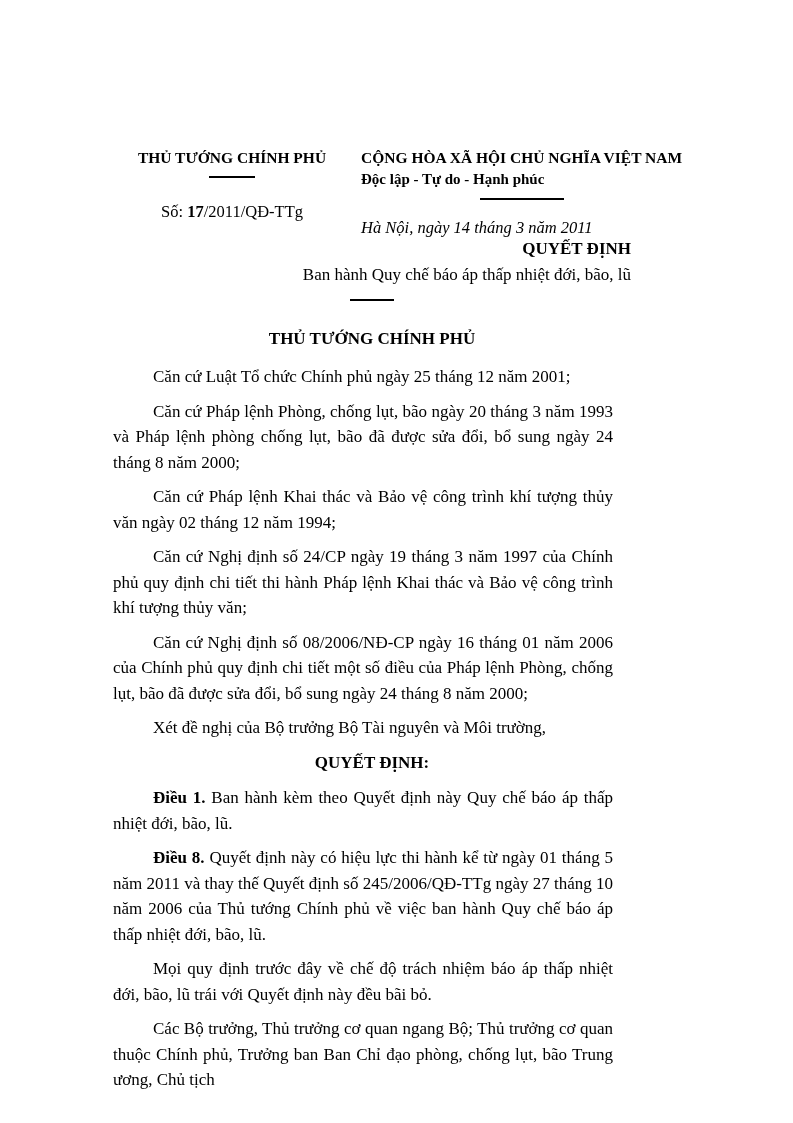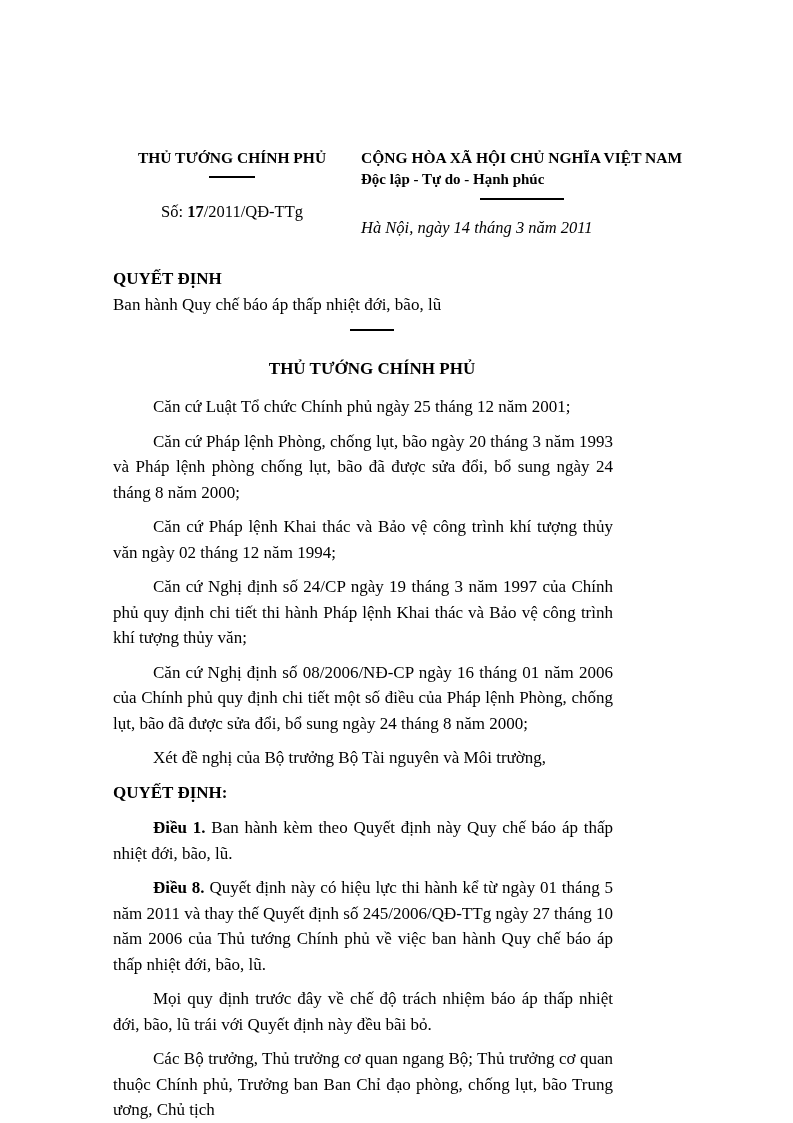--- a/index.html
+++ b/index.html
@@ -19,28 +19,28 @@
   .header-right { flex: 1; text-align: left; margin-left: 10px; }
   .org-name { font-weight: bold; font-size: 15.5px; line-height: 19px; white-space: nowrap; }
   .rule { background: #000; height: 2px; }
   .rule-small { width: 46px; margin: 9px auto 0; }
   .rule-medium { width: 84px; margin: 10px auto 0; }
   .rule-title { width: 44px; margin: 13px auto 0; }
   .doc-number { font-size: 16.5px; margin-top: 24px; }
   .country-name { font-weight: bold; font-size: 15.5px; line-height: 19px; white-space: nowrap; }
   .motto { font-weight: bold; font-size: 15px; margin-top: 4px; }
   .place-date { font-style: italic; font-size: 16.5px; margin-top: 18px; }
-  .title-block { text-align: left; margin-top: 30px; }
+  .title-block { text-align: right; }
   .doc-title { font-weight: bold; font-size: 17px; line-height: 22px; }
   .doc-subtitle { font-weight: normal; font-size: 17px; line-height: 22px; margin-top: 4px; }
   .issuer { text-align: center; font-weight: bold; font-size: 17px; margin-top: 28px; }
   .doc-body { margin-top: 15px; font-size: 17px; line-height: 25.5px; }
   p.para { margin: 0 18px 9px 0; text-align: justify; text-indent: 40px; }
   p.para .lead { font-weight: bold; }
-  .decision-heading { font-weight: bold; font-size: 17px; margin: 3px 0 10px 0; }
+  .decision-heading { text-align: center; font-weight: bold; font-size: 17px; margin: 3px 0 10px 0; }
 </style>
 </head>
 <body>
 
 <div class="page">
 
   <div class="header">
     <div class="header-left">
       <div class="org-name">THỦ TƯỚNG CHÍNH PHỦ</div>
       <div class="rule rule-small"></div>

